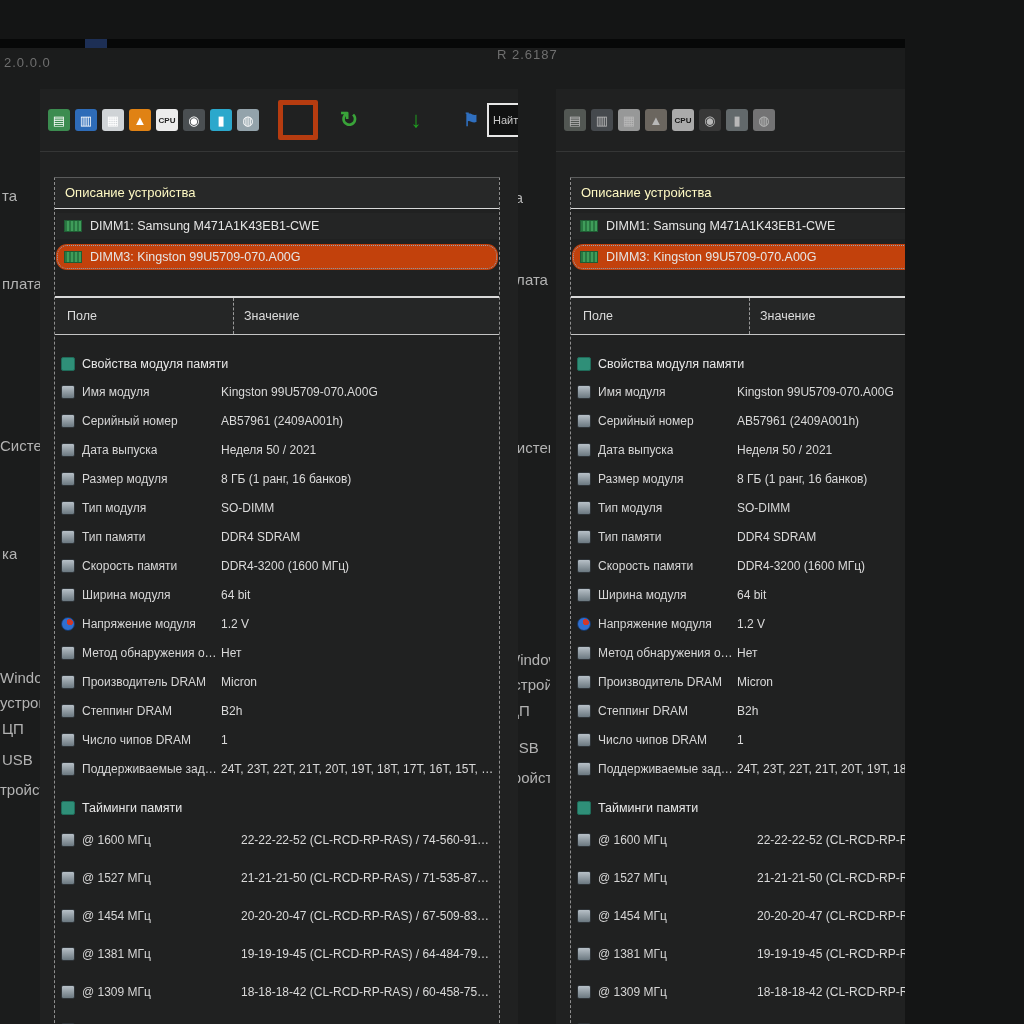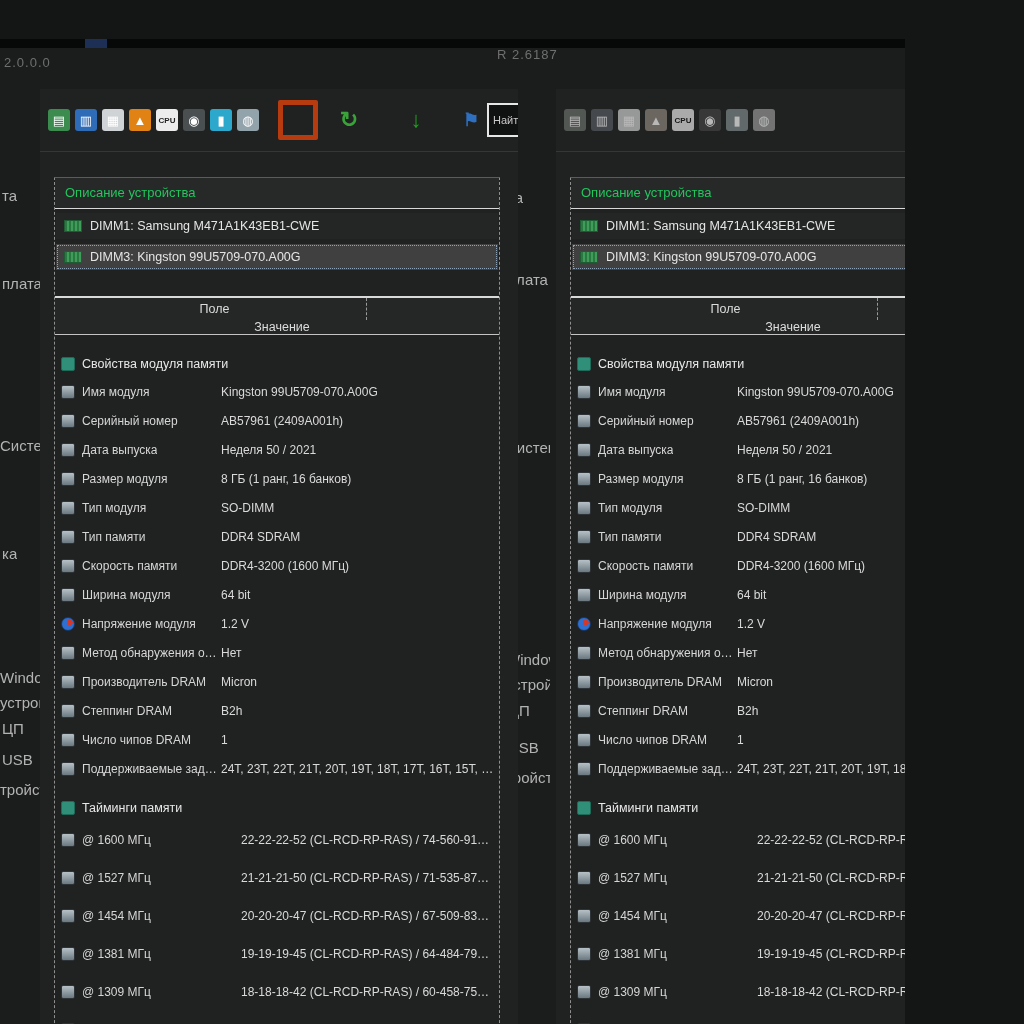--- a/index.html
+++ b/index.html
@@ -23,32 +23,32 @@
   .tb-icon.plain{background:transparent!important;font-size:22px;font-weight:bold;}
   .tb-icon.refresh{margin-left:10px;}
   .tb-icon.download{margin-left:40px;}
   .tb-icon.flag{margin-left:28px;font-size:18px;}
   .panel.muted .tb-icon{filter:grayscale(0.92) brightness(0.72);}
   .search{margin-left:auto;width:52px;height:28px;border:2px solid #e6e6e6;background:#101111;
           color:#c9c9c9;font-size:11px;padding:1px 4px;font-family:"Liberation Sans",sans-serif;}
 
   .content{position:absolute;top:88px;left:14px;right:18px;bottom:0;
            border-left:1px dashed #8f8f8f;border-right:1px dashed #8f8f8f;border-top:1px solid #cfcfcf55;}
-  .listcap{height:30px;line-height:30px;background:#272828;color:#22c55e;padding-left:10px;
+  .listcap{height:30px;line-height:30px;background:#272828;color:#fef9c3;padding-left:10px;
            font-size:13px;border-bottom:1px solid #d9d9d9;}
   .devlist{padding-top:4px;}
   .devrow{height:26px;margin:0 1px 5px 1px;display:flex;align-items:center;gap:8px;padding-left:8px;
           color:#e5e5e5;font-size:12.5px;background:#242525;white-space:nowrap;overflow:hidden;}
-  .devrow.selected{background:#404040;outline:1px dotted #8fa3b8;outline-offset:-2px;}
+  .devrow.selected{background:#c2410c;outline:1px dotted #8fa3b8;outline-offset:-2px;border-radius:11px;}
   .ram-icon{width:16px;height:10px;background:#3f9d5a;border:1px solid #1f5c33;flex:0 0 auto;
             background-image:repeating-linear-gradient(90deg,#2a7742 0 2px,transparent 2px 4px);}
 
   .tbl{margin-top:26px;}
   .thead{height:36px;display:flex;align-items:center;background:#252626;
-         border-top:2px solid #d9d9d9;border-bottom:1px solid #c4c4c4;color:#dcdcdc;font-size:12.5px;flex-direction:column;}
+         border-top:2px solid #d9d9d9;border-bottom:1px solid #c4c4c4;color:#dcdcdc;font-size:12.5px;}
   .thead .c0{width:166px;min-width:166px;padding-left:12px;border-right:1px dashed #9a9a9a;height:100%;
              display:flex;align-items:center;}
   .thead .c1{flex:1;padding-left:10px;}
   .tbody{padding-top:4px;}
   .trow{height:29px;display:flex;align-items:center;padding-left:6px;white-space:nowrap;}
   .trow.timing{height:38px;gap:20px;}
   .trow .lab{width:160px;min-width:160px;display:flex;align-items:center;gap:7px;color:#d6d6d6;
              font-size:12px;overflow:hidden;text-overflow:ellipsis;}
   .trow .lab span{overflow:hidden;text-overflow:ellipsis;white-space:nowrap;}
   .trow .val{flex:1;color:#dadada;font-size:12px;overflow:hidden;text-overflow:ellipsis;padding-right:4px;}

